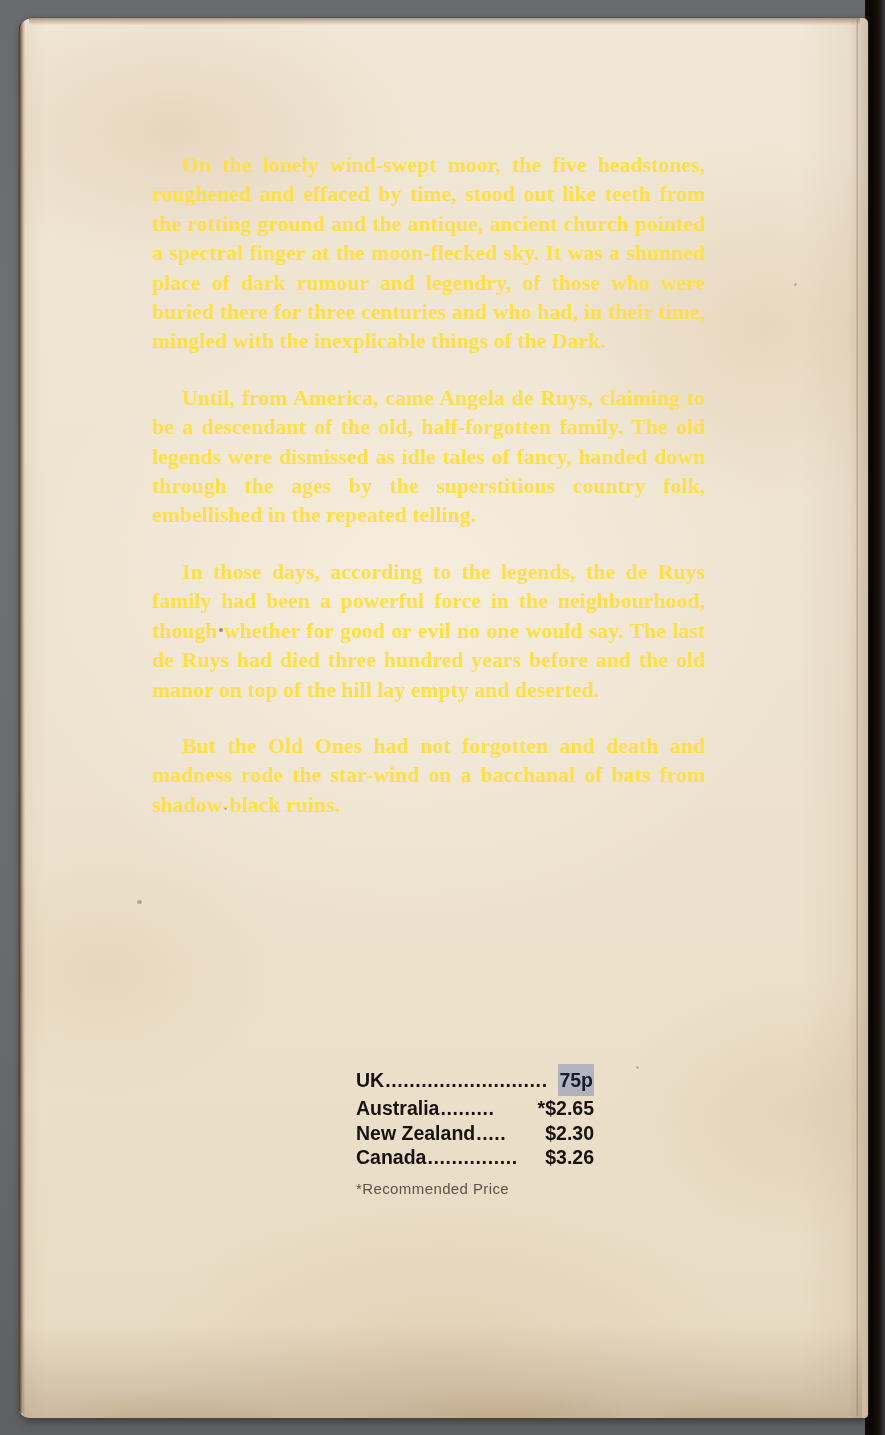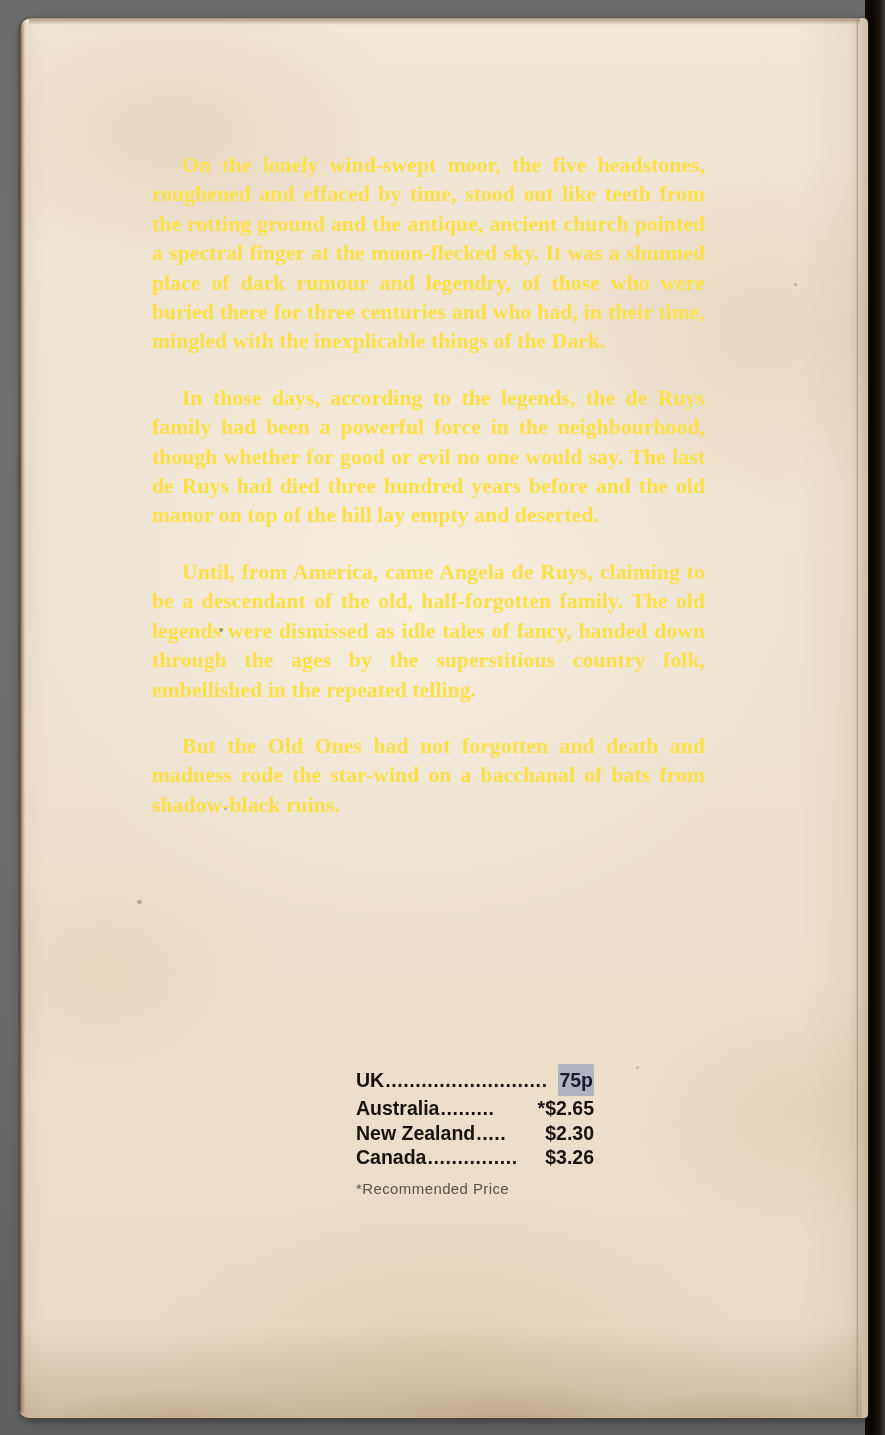--- a/index.html
+++ b/index.html
@@ -204,22 +204,22 @@
 
     <div class="speck" style="left:200px;top:610px;width:4px;height:4px;"></div>
     <div class="speck" style="left:118px;top:882px;width:5px;height:4px;opacity:.7;"></div>
     <div class="speck" style="left:205px;top:789px;width:3px;height:3px;opacity:.6;"></div>
     <div class="speck" style="left:775px;top:265px;width:3px;height:3px;opacity:.55;"></div>
     <div class="speck" style="left:617px;top:1048px;width:3px;height:3px;opacity:.5;"></div>
   </div>
 
   <div class="blurb">
     <p>On the lonely wind-swept moor, the five headstones, roughened and effaced by time, stood out like teeth from the rotting ground and the antique, ancient church pointed a spectral finger at the moon-flecked sky. It was a shunned place of dark rumour and legendry, of those who were buried there for three centuries and who had, in their time, mingled with the inexplicable things of the Dark.</p>
+    <p>Until, from America, came Angela de Ruys, claiming to be a descendant of the old, half-forgotten family. The old legends were dismissed as idle tales of fancy, handed down through the ages by the superstitious country folk, embellished in the repeated telling.</p>
     <p>In those days, according to the legends, the de Ruys family had been a powerful force in the neighbourhood, though whether for good or evil no one would say. The last de Ruys had died three hundred years before and the old manor on top of the hill lay empty and deserted.</p>
-    <p>Until, from America, came Angela de Ruys, claiming to be a descendant of the old, half-forgotten family. The old legends were dismissed as idle tales of fancy, handed down through the ages by the superstitious country folk, embellished in the repeated telling.</p>
     <p>But the Old Ones had not forgotten and death and madness rode the star-wind on a bacchanal of bats from shadow-black ruins.</p>
   </div>
 
   <div class="prices">
     <div class="price-row">
       <span class="price-country">UK</span>
       <span class="price-leader">...........................</span>
       <span class="price-value tinted">75p</span>
     </div>
     <div class="price-row">

